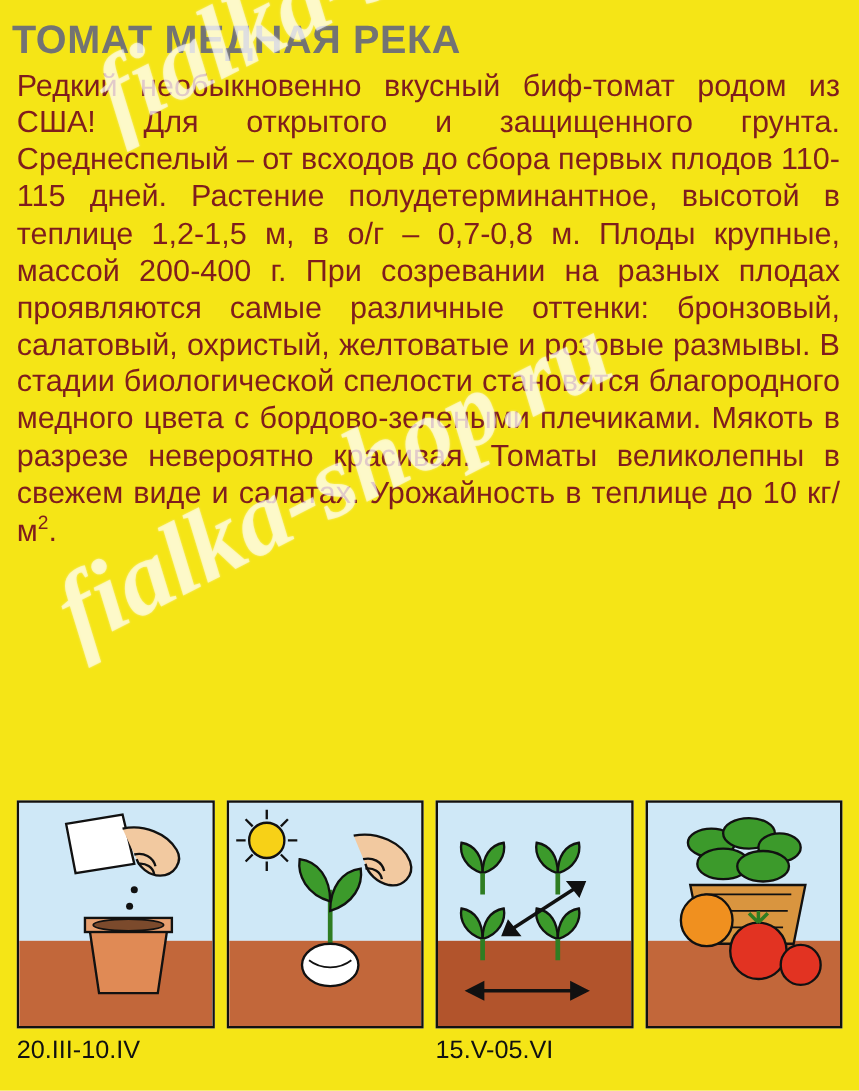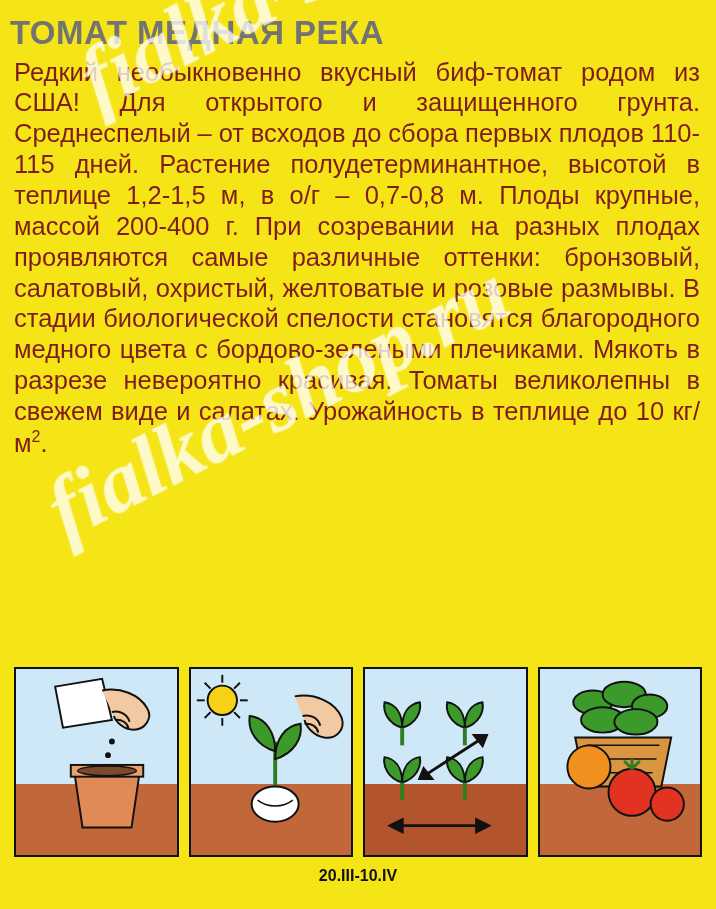--- a/index.html
+++ b/index.html
@@ -96,23 +96,23 @@
     left: 14px;
     right: 14px;
     bottom: 16px;
     height: 34px;
     display: flex;
     gap: 10px;
     z-index: 3;
   }
   .caption {
     flex: 1 1 0;
-    text-align: center;
-    font-size: 16px;
-    font-weight: bold;
+    text-align: left;
+    font-size: 21px;
+    font-weight: normal;
     color: #111;
     line-height: 34px;
   }
 </style>
 </head>
 <body>
 
 <div id="packet">
 
   <div class="title">ТОМАТ МЕДНАЯ РЕКА</div>
@@ -232,15 +232,16 @@
 
         <circle cx="92" cy="126" r="24" fill="#e23322" stroke="#111" stroke-width="2"></circle>
         <circle cx="128" cy="138" r="17" fill="#e23322" stroke="#111" stroke-width="2"></circle>
         <path d="M92,102 l-8,-8 m8,8 l8,-8 m-8,8 l0,-10" stroke="#2f7d22" stroke-width="3" fill="none"></path>
       </svg>
     </div>
   </div>
 
   <div class="captions">
     <div class="caption">20.III-10.IV</div>
+    <div class="caption">15.V-05.VI</div>
   </div>
 
 </div>
 
 </body></html>

